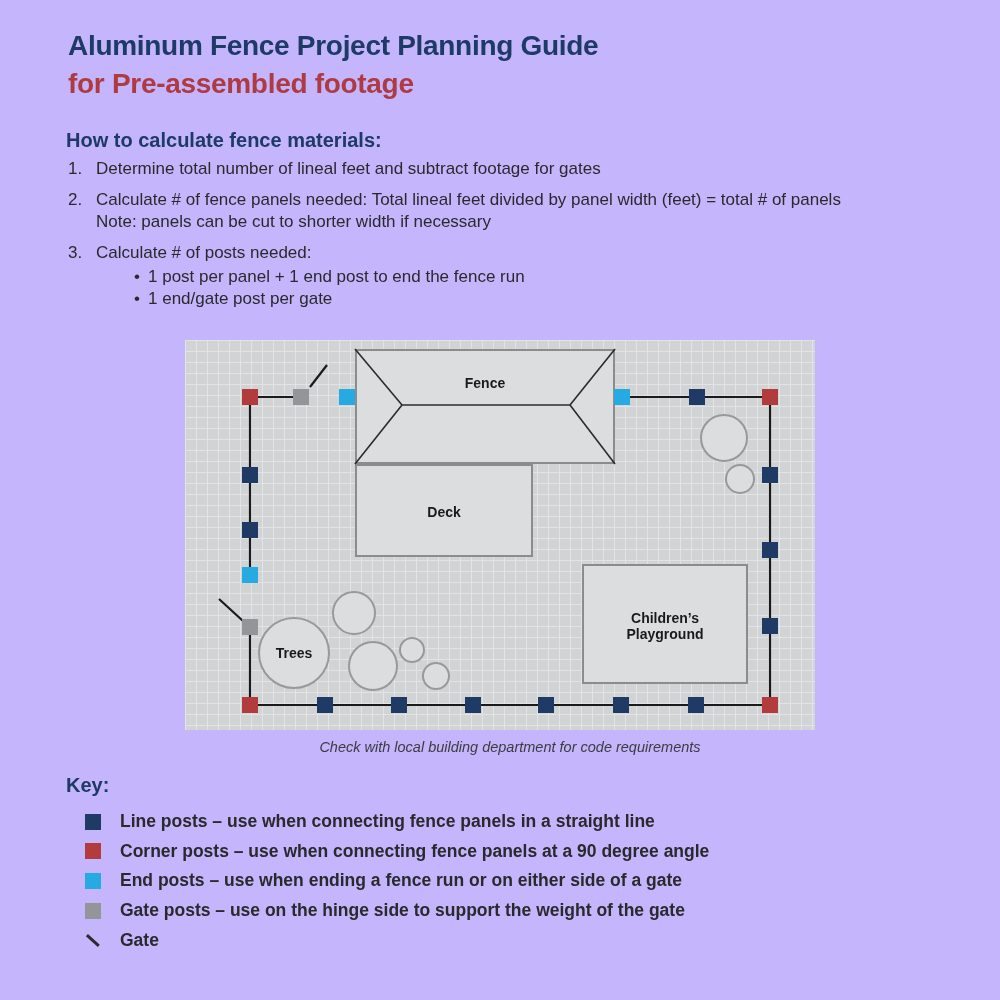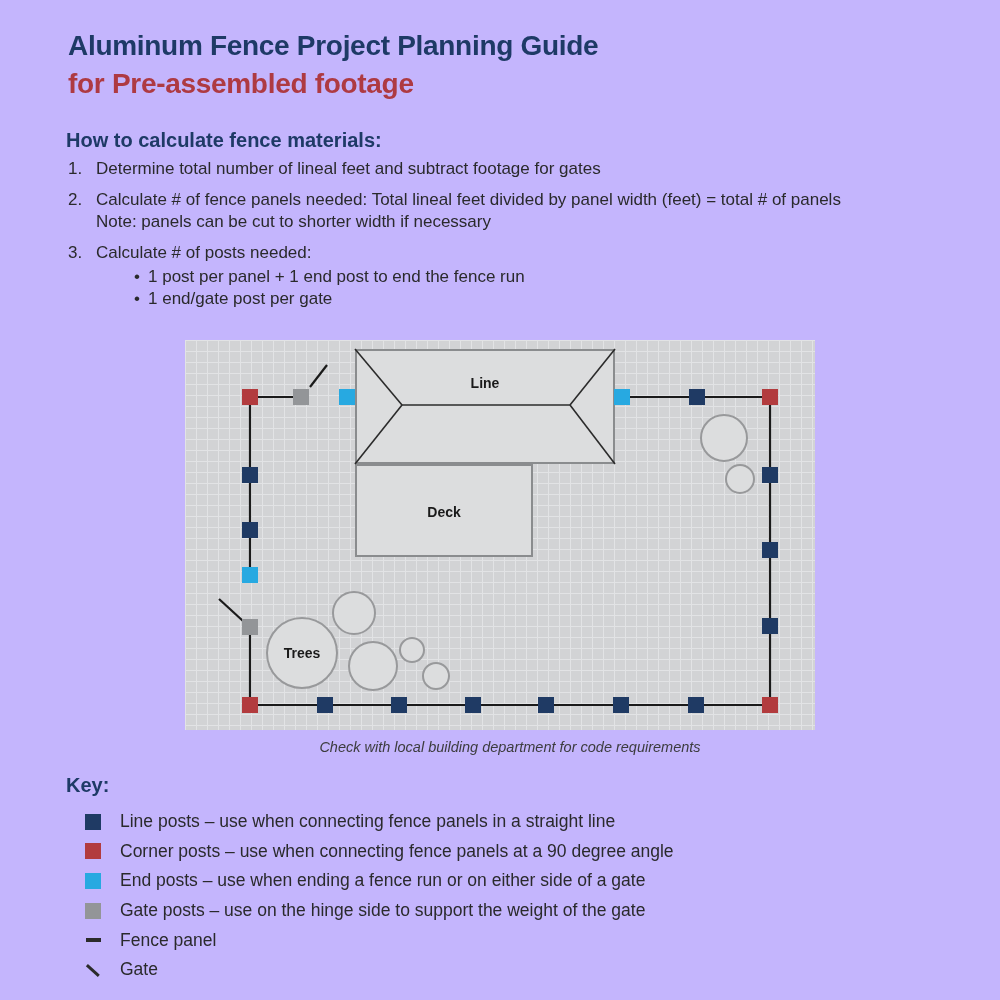--- a/index.html
+++ b/index.html
@@ -28,21 +28,21 @@
   .shape { position:absolute; background:#dcddde; border:2px solid #8a8c8e; }
   .shape-label { position:absolute; width:100%; text-align:center; font-size:14px; font-weight:700; color:#1a1a1a; line-height:16px; }
   .circle { position:absolute; background:#dcddde; border:2px solid #98999b; border-radius:50%; display:flex; align-items:center; justify-content:center; }
   .lines-svg { position:absolute; left:0; top:0; pointer-events:none; }
   .post { position:absolute; width:16px; height:16px; }
 
   .caption { position:absolute; left:0; top:739px; width:1000px; text-align:center; font-size:14.5px; font-style:italic; color:#3c3c3e;padding-left:20px; }
 
   .key { position:absolute; left:66px; top:758px;margin-top:16px; }
   .key-heading { font-size:20px; font-weight:700; color:#1e3a66; margin-bottom:10px; }
-  .key-item { display:flex; align-items:center; height:29.6px; }
+  .key-item { display:flex; align-items:center; height:29.6px;font-weight:bold; }
   .key-icon-box { width:16px; height:16px; margin-left:19px; flex:0 0 16px; display:flex; align-items:center; justify-content:center; }
   .key-swatch { width:16px; height:16px; }
   .key-panel { width:15px; height:3.5px; background:#2b2b2b; }
   .key-gate { width:19px; height:2.5px; background:#2b2b2b; transform:rotate(42deg); }
   .key-label { margin-left:19px; font-size:17.5px; color:#2a2a2c; white-space:nowrap; }
 </style>
 </head>
 <body>
 
 <div class="page">
@@ -79,28 +79,34 @@
               <div class="">1 end/gate post per gate</div>
             </div>
           </div>
         </div>
       </div>
     </div>
 
   <div class="diagram">
 
     <div class="shape" style="left:170px;top:9px;width:260px;height:115px;">
-      <div class="shape-label" style="top:24px;">Line</div>
+      <div class="shape-label" style="top:24px;">Fence</div>
     </div>
     <div class="shape" style="left:170px;top:124px;width:178px;height:93px;">
       <div class="shape-label" style="top:38px;">Deck</div>
     </div>
+    <div class="shape" style="left:397px;top:224px;width:166px;height:120px;">
+      <div class="shape-label" style="top:44px;">
+        <span>Children’s</span><br>
+        <span>Playground</span>
+      </div>
+    </div>
 
     <div id="vegetation-layer">
-        <div class="circle" style="left: 81px; top: 277px; width: 72px; height: 72px; align-items: center;">
+        <div class="circle" style="left: 73px; top: 277px; width: 72px; height: 72px; align-items: center;">
           <div class="" style="font-size: 14px; font-weight: 700; color: rgb(26, 26, 26);">Trees</div>
         </div>
         <div class="circle" style="left: 147px; top: 251px; width: 44px; height: 44px;"></div>
         <div class="circle" style="left: 163px; top: 301px; width: 50px; height: 50px;"></div>
         <div class="circle" style="left: 214px; top: 297px; width: 26px; height: 26px;"></div>
         <div class="circle" style="left: 237px; top: 322px; width: 28px; height: 28px;"></div>
         <div class="circle" style="left: 515px; top: 74px; width: 48px; height: 48px;"></div>
         <div class="circle" style="left: 540px; top: 124px; width: 30px; height: 30px;"></div>
       </div>
 
@@ -178,26 +184,20 @@
           <div class="key-label">End posts – use when ending a fence run or on either side of a gate</div>
         </div>
         <div class="key-item">
           <div class="key-icon-box">
             <div class="key-swatch" style="background: rgb(147, 149, 152);"></div>
           </div>
           <div class="key-label">Gate posts – use on the hinge side to support the weight of the gate</div>
         </div>
         <div class="key-item">
           <div class="key-icon-box">
-            <div class="key-panel"></div>
-          </div>
-          <div class="key-label">Fence panel</div>
-        </div>
-        <div class="key-item">
-          <div class="key-icon-box">
             <div class="key-gate"></div>
           </div>
           <div class="key-label">Gate</div>
         </div>
       </div>
   </div>
 
 </div>
 
 </body></html>

